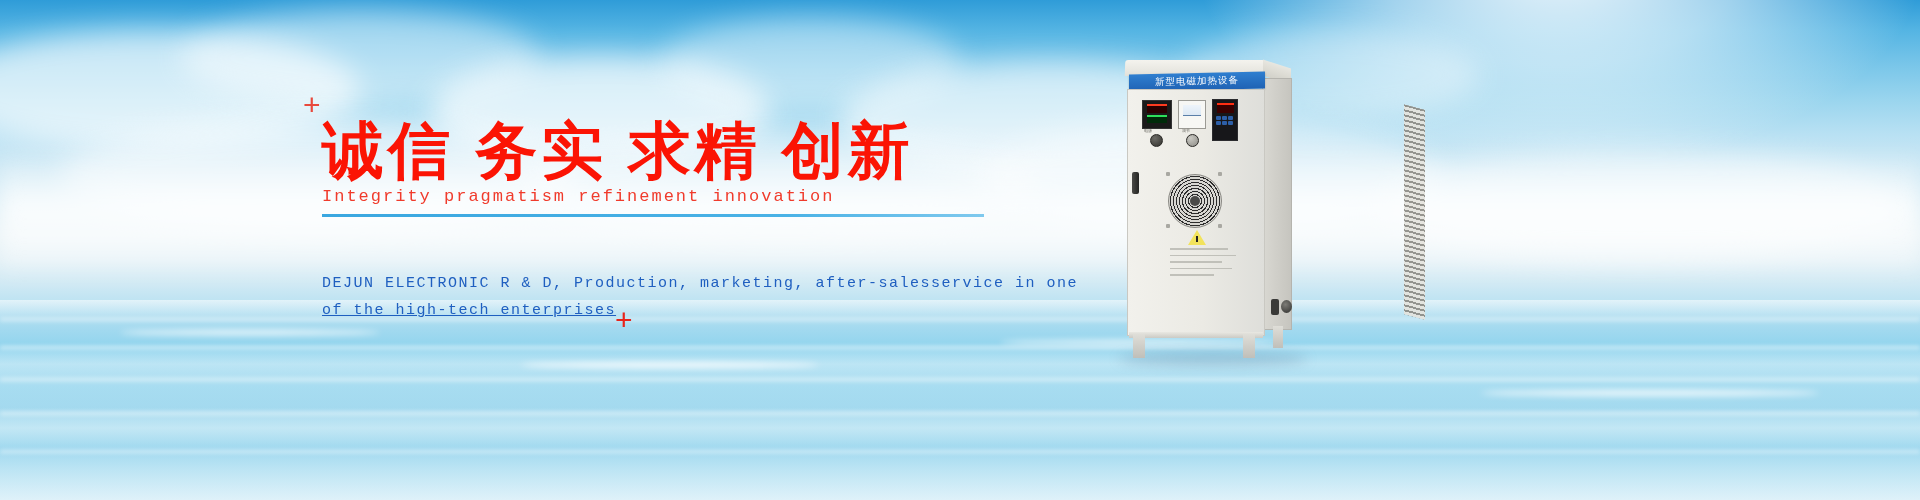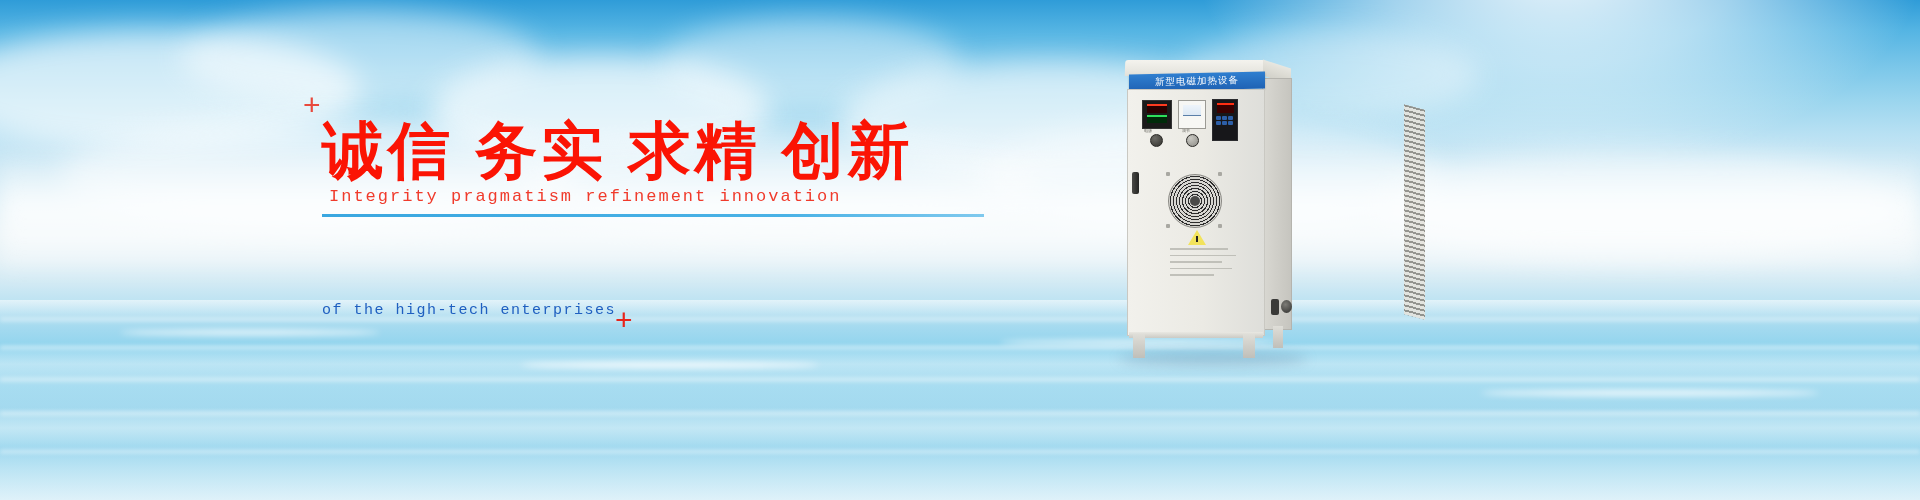--- a/index.html
+++ b/index.html
@@ -79,21 +79,20 @@
     position:absolute;left:322px;top:120px;
     color:#fb1404;font-size:62px;letter-spacing:4px;font-weight:bold;
     font-family:Liberation Sans, sans-serif;
     white-space:nowrap;line-height:1;
   }
   .subline-en{
     position:absolute;left:322px;top:187px;
     color:#f03b2c;font-size:17px;letter-spacing:2px;
     font-family:"Liberation Mono","DejaVu Sans Mono",monospace;
     white-space:nowrap;
-    margin-left:7px;
   }
   .divider{
     position:absolute;left:322px;top:214px;width:662px;height:3px;
     background:linear-gradient(to right,#3aa7e0 0%,#49b2e6 70%,#7fc9ee 100%);
   }
   .line-cn{
     position:absolute;left:322px;top:238px;
     color:#1f5fc0;font-size:28px;letter-spacing:1px;
     font-family:"DejaVu Serif","Liberation Serif",serif;
     white-space:nowrap;
@@ -102,20 +101,21 @@
     position:absolute;left:322px;top:275px;
     color:#1f5fc0;font-size:15px;letter-spacing:1.5px;
     font-family:"Liberation Mono","DejaVu Sans Mono",monospace;
     white-space:nowrap;
   }
   .line-en2{
     position:absolute;left:322px;top:302px;
     color:#1f5fc0;font-size:15px;letter-spacing:1.5px;
     font-family:"Liberation Mono","DejaVu Sans Mono",monospace;
     white-space:nowrap;
+    text-decoration:underline;
   }
 
   
   .machine{position:absolute;left:1125px;top:60px;width:165px;height:300px;}
   .m-top{
     position:absolute;left:0;top:0;width:140px;height:16px;
     background:linear-gradient(to bottom,#f4f3ee,#e2e1da);
     border-radius:3px 3px 0 0;
     transform:skewX(-2deg);
   }
@@ -283,20 +283,21 @@
     <div class="glint" style="left:1000px;top:40px;width:280px;height:5px;"></div>
     <div class="glint" style="left:1480px;top:90px;width:340px;height:6px;"></div>
   </div>
 
   <div class="plus plus-a">+</div>
   <div class="plus plus-b">+</div>
 
   <div class="headline">诚信 务实 求精 创新</div>
   <div class="subline-en">Integrity  pragmatism  refinement  innovation</div>
   <div class="divider"></div>
+  <div class="line-en1">DEJUN ELECTRONIC R &amp; D, Production, marketing, after-salesservice in one</div>
   <div class="line-en2">of the high-tech enterprises</div>
 
   <div class="shadow"></div>
   <div class="machine">
     <div class="m-top"></div>
     <div class="m-side-top"></div>
     <div class="m-rightside">
       <div class="vents"></div>
       <div class="bottom-port" style="left:8px;top:220px;"></div>
     </div>

